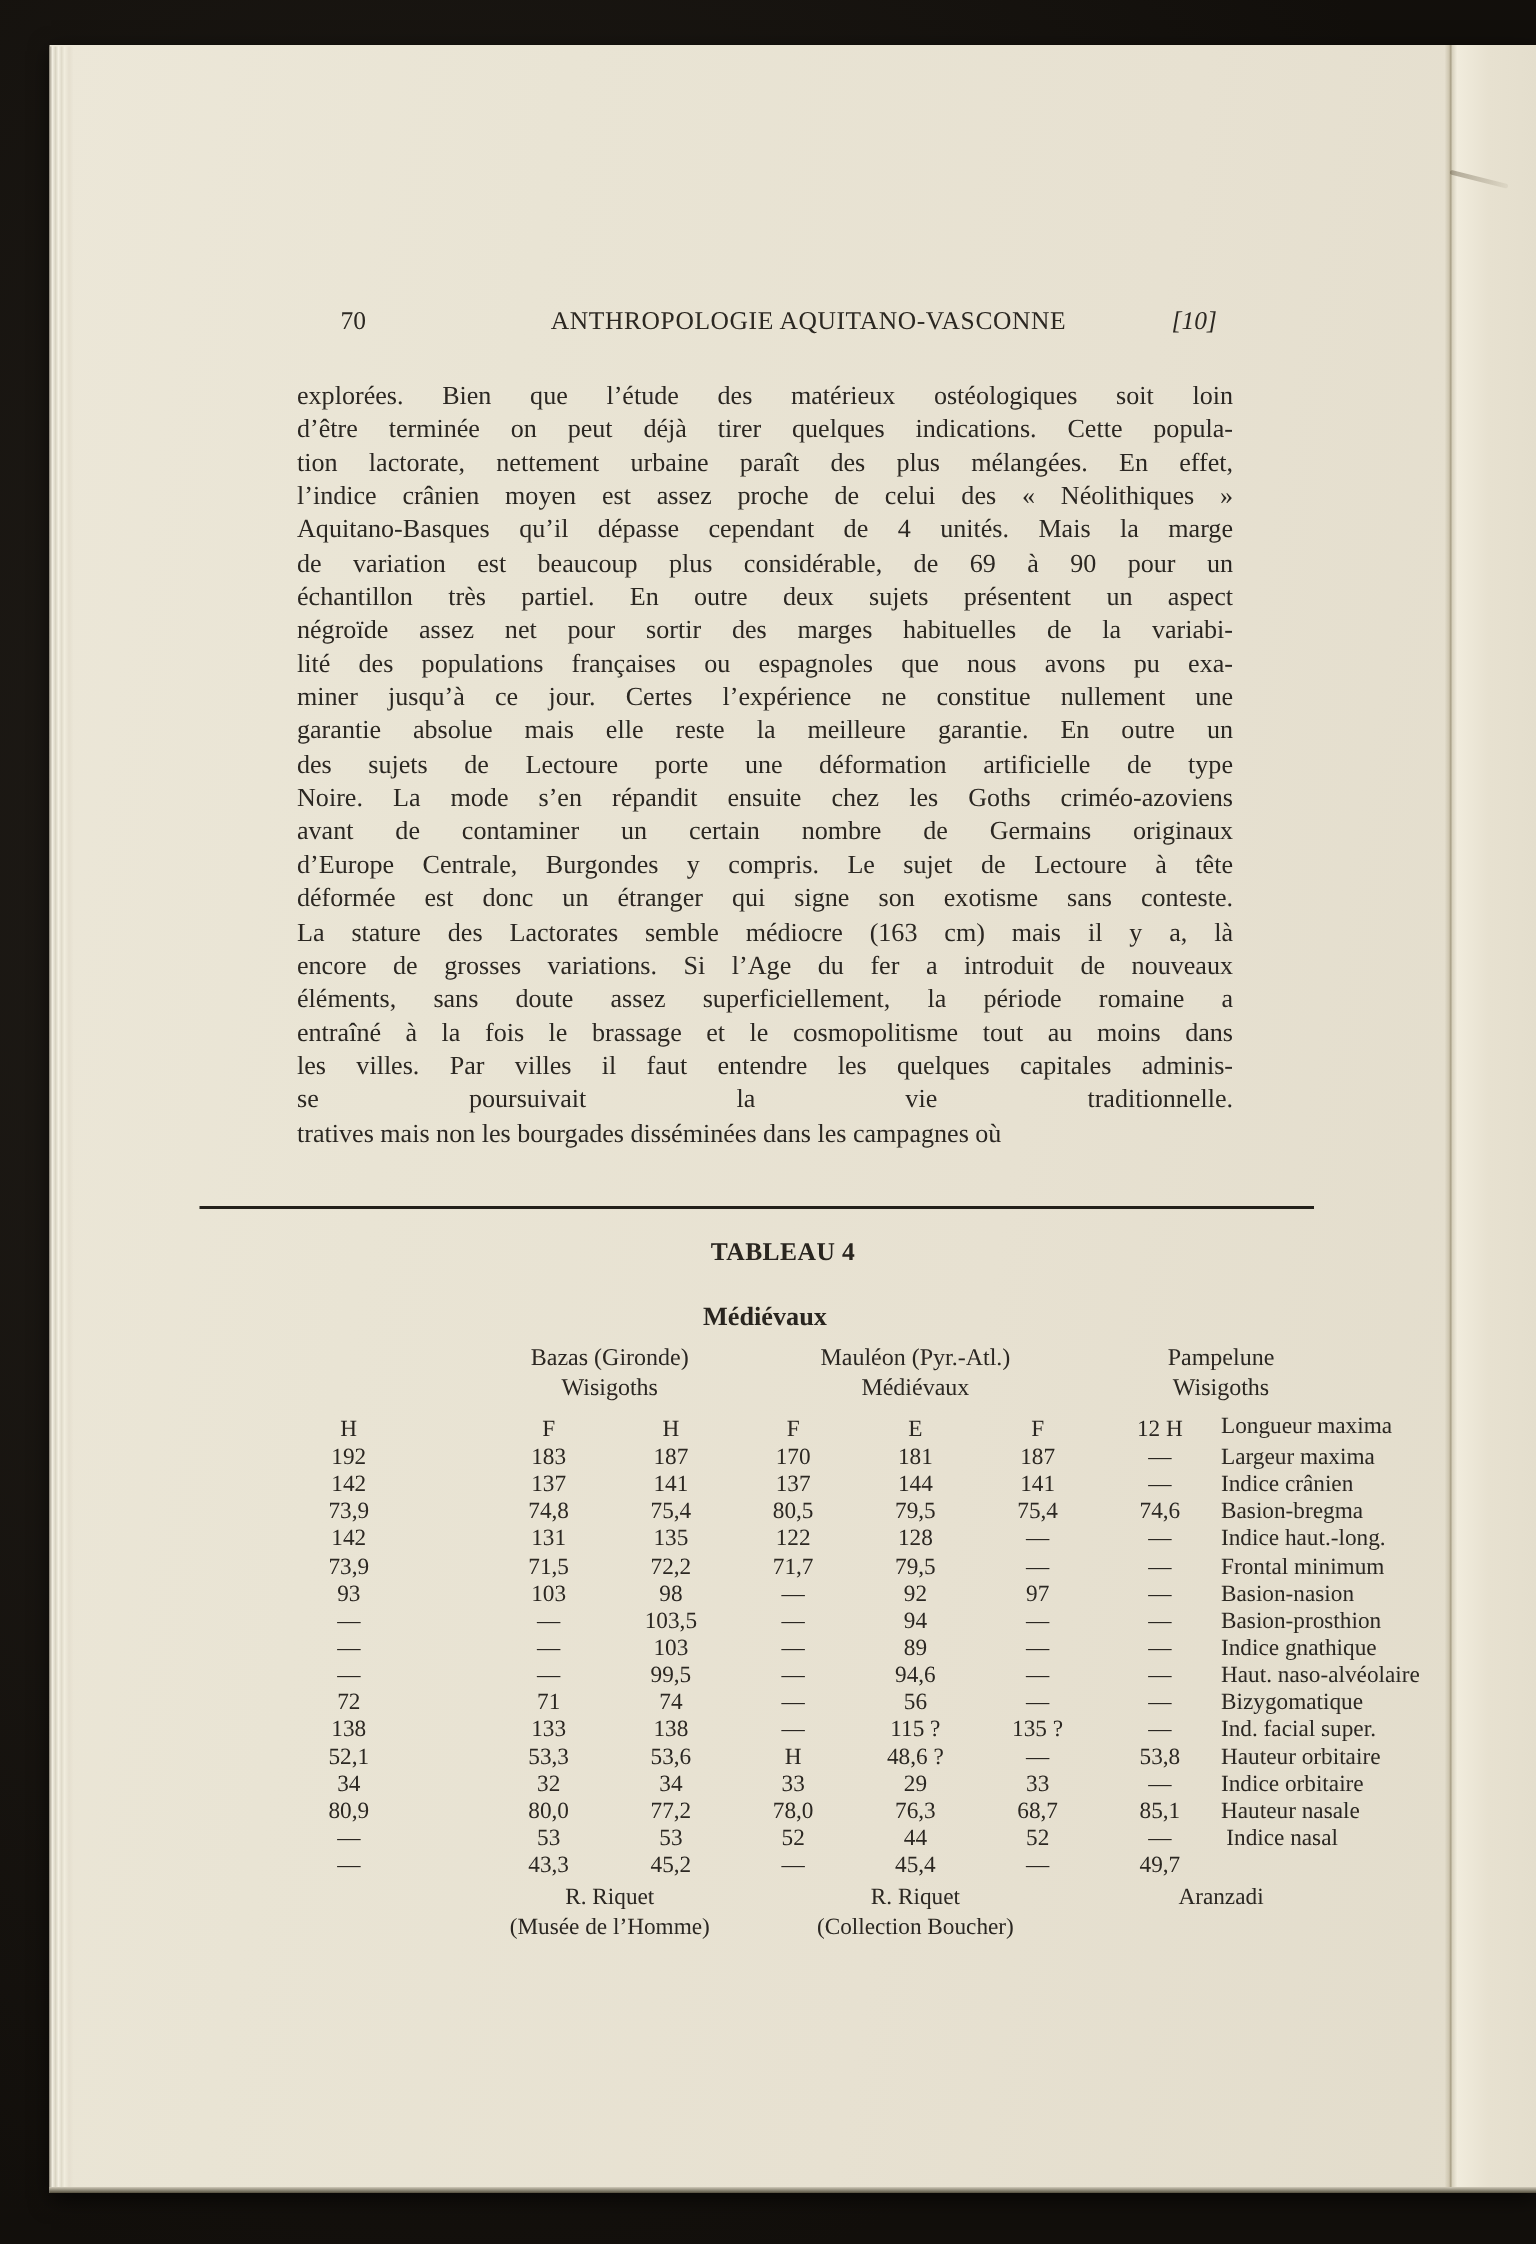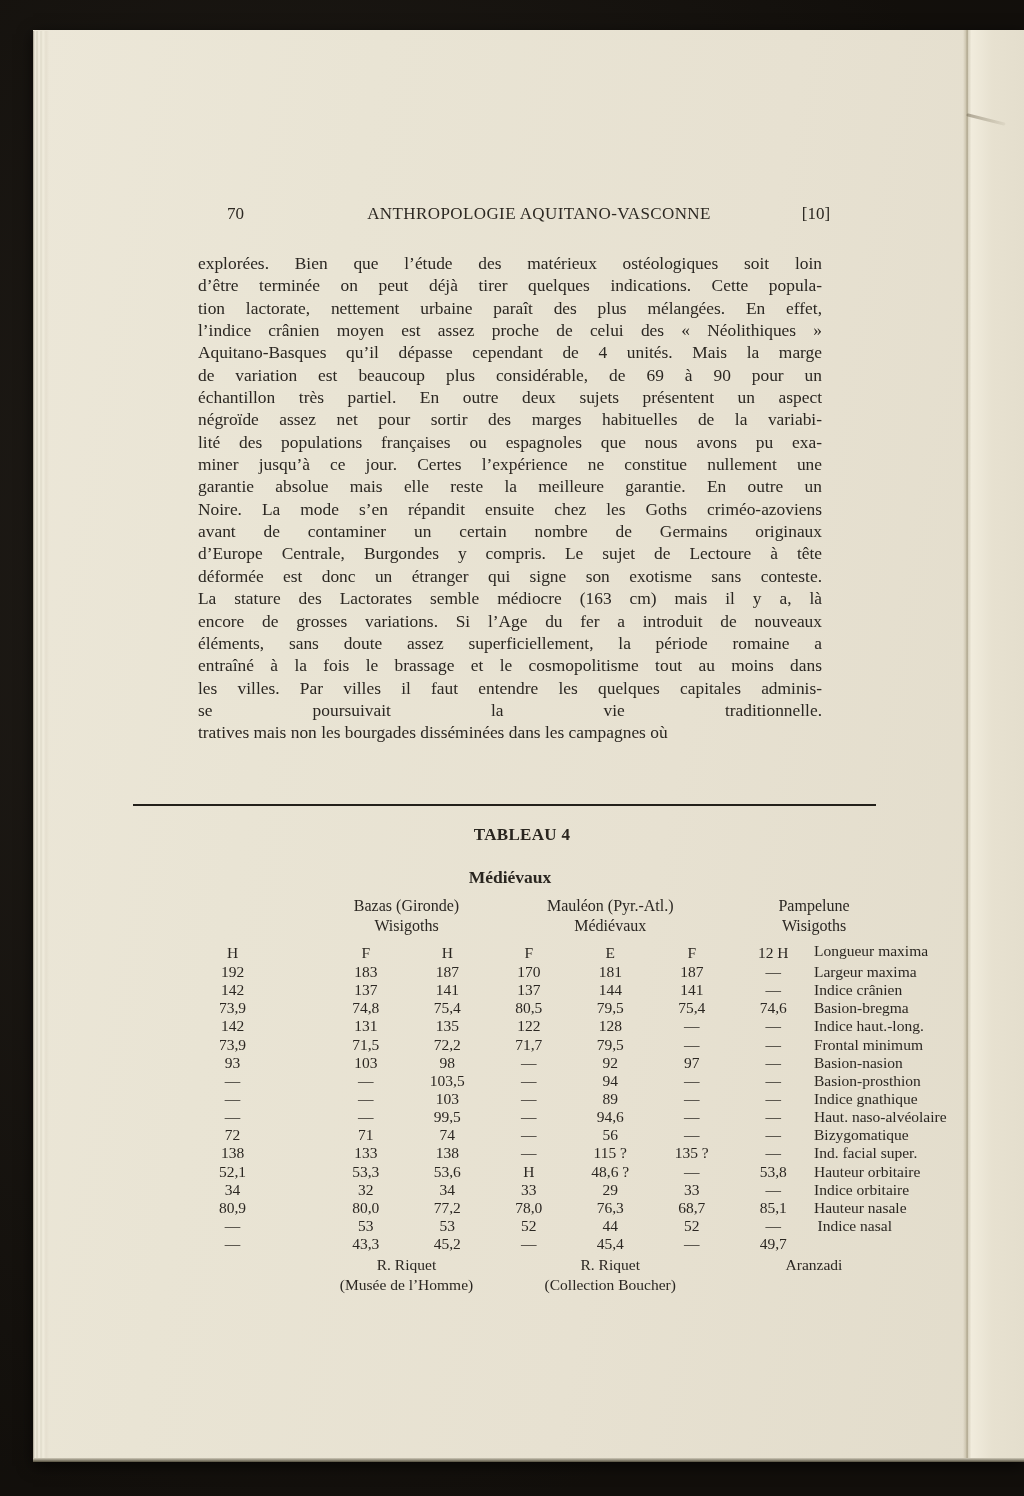--- a/index.html
+++ b/index.html
@@ -39,21 +39,21 @@
     background:linear-gradient(90deg,rgba(120,110,88,0.55),rgba(120,110,88,0.08));
     transform:rotate(14deg);border-radius:2px;
   }
   
   .running-header{
     position:absolute;left:198px;top:204px;width:624px;
     display:flex;align-items:baseline;color:#2c2822;font-size:17px;margin-left:29px;
   }
   .running-header .pageno{width:70px;text-align:left;}
   .running-header .rtitle{flex:1;text-align:center;letter-spacing:0.4px;}
-  .running-header .folio{width:70px;text-align:center;}
+  .running-header .folio{width:70px;text-align:left;font-style:italic;}
   
   .body-text{
     position:absolute;left:198px;top:252px;width:624px;
     color:#2b2722;font-size:17.4px;line-height:22.35px;
   }
   .bline{text-align:justify;text-align-last:justify;white-space:normal;}
   .bline:last-child{text-align-last:left;}
   
   .section-rule{
     position:absolute;left:133px;top:804px;width:743px;height:2px;background:#23201a;
@@ -122,20 +122,21 @@
       <div class="bline">échantillon très partiel. En outre deux sujets présentent un aspect</div>
 
       <div class="bline">négroïde assez net pour sortir des marges habituelles de la variabi-</div>
 
       <div class="bline">lité des populations françaises ou espagnoles que nous avons pu exa-</div>
 
       <div class="bline">miner jusqu’à ce jour. Certes l’expérience ne constitue nullement une</div>
 
       <div class="bline">garantie absolue mais elle reste la meilleure garantie. En outre un</div>
 
+      <div class="bline">des sujets de Lectoure porte une déformation artificielle de type</div>
 
 
       <div class="bline">Noire. La mode s’en répandit ensuite chez les Goths criméo-azoviens</div>
 
       <div class="bline">avant de contaminer un certain nombre de Germains originaux</div>
 
       <div class="bline">d’Europe Centrale, Burgondes y compris. Le sujet de Lectoure à tête</div>
 
       <div class="bline">déformée est donc un étranger qui signe son exotisme sans conteste.</div>
 

